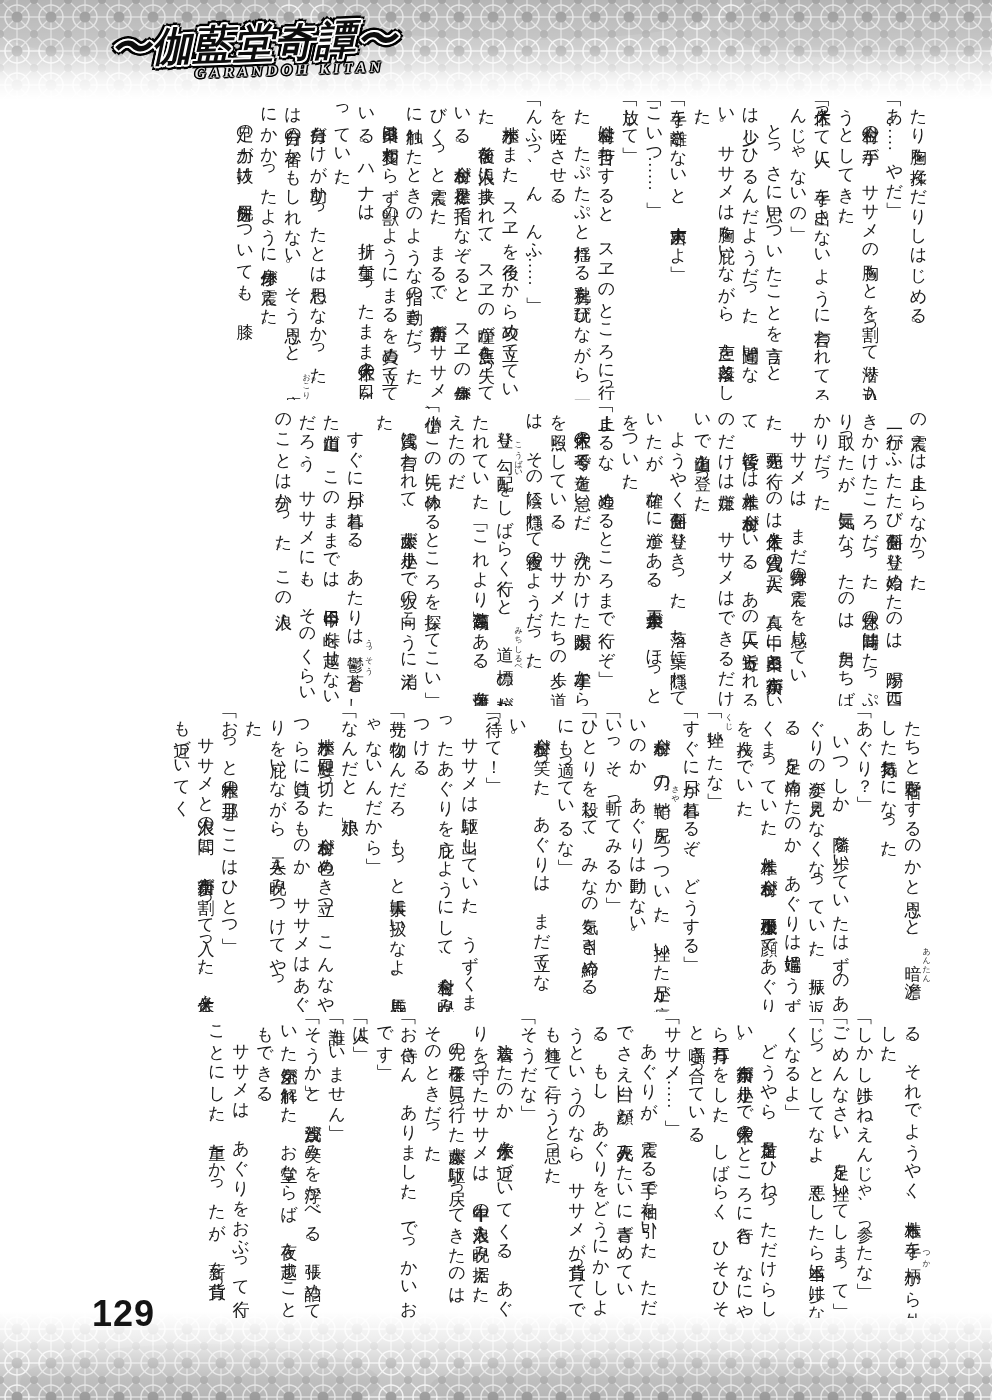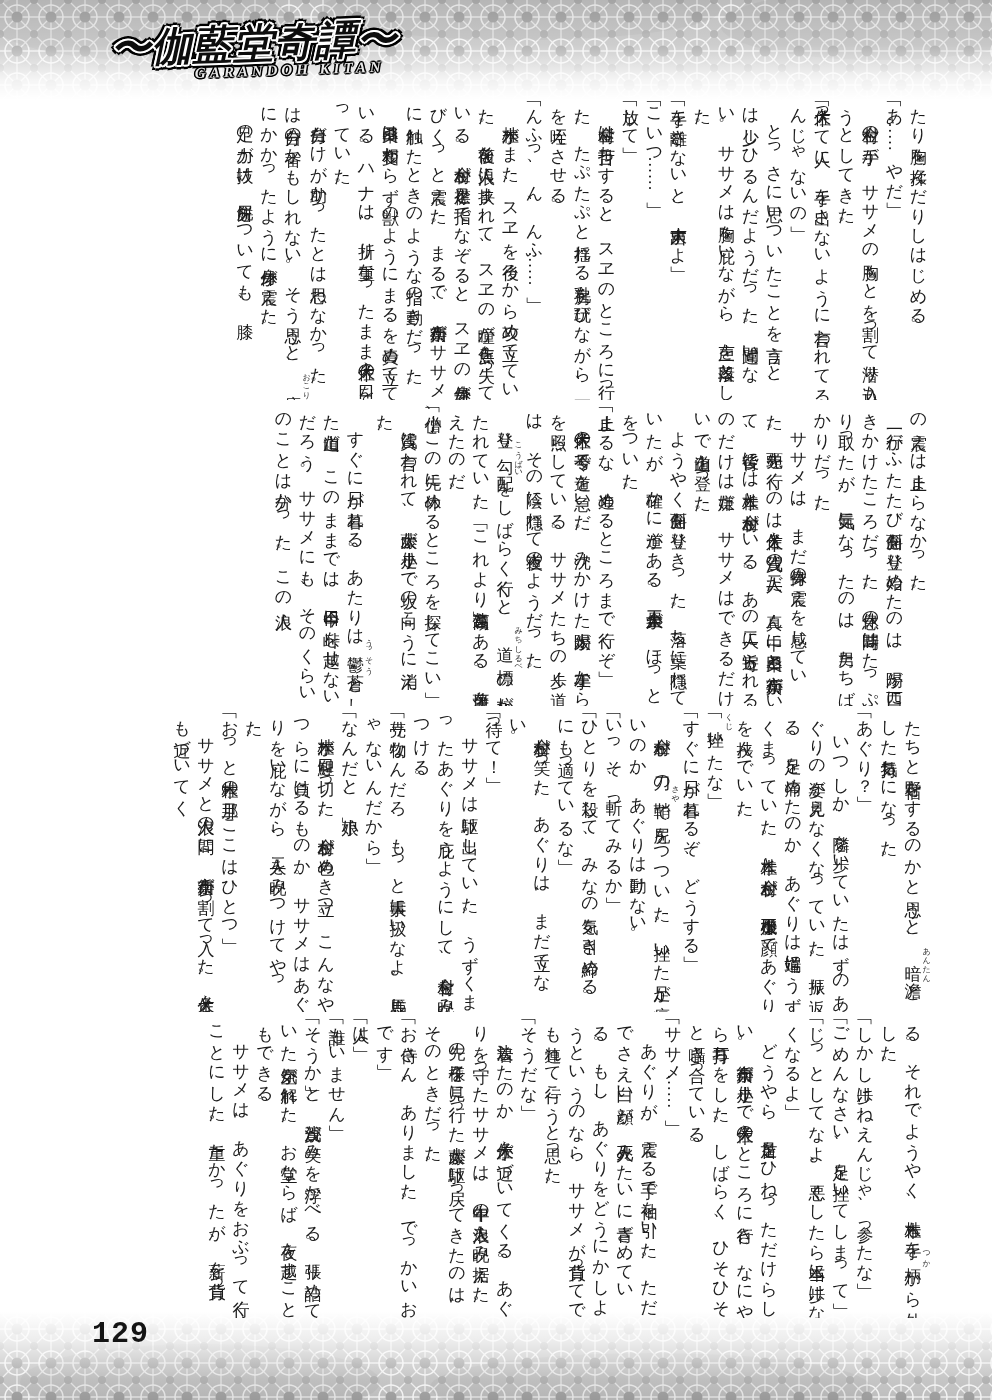--- a/index.html
+++ b/index.html
@@ -44,22 +44,22 @@
   .band-1{top:96px;}
   .band-2{top:402px;}
   .band-3{top:708px;}
   .band-4{top:1014px;}
   .band p{margin:0;padding:0;}
   .band ruby{ruby-position:over;}
   .band rt{font-size:8px;letter-spacing:0;color:#2a2a2a;}
 
   .page-number{
     position:absolute;left:92px;top:1293px;z-index:5;
-    font-family:Liberation Mono, monospace;
-    font-weight:bold;font-size:30px;color:#141414;letter-spacing:1px;margin-top:24px;
+    font-family:Liberation Sans, sans-serif;
+    font-weight:bold;font-size:36px;color:#141414;letter-spacing:1px;
   }
 </style>
 </head>
 <body>
 
 <div class="page">
 
   <svg class="border-svg border-top" width="992" height="100" viewBox="0 0 992 100" aria-hidden="true">
     <defs>
       <pattern id="starpat" width="34" height="34" patternUnits="userSpaceOnUse">

